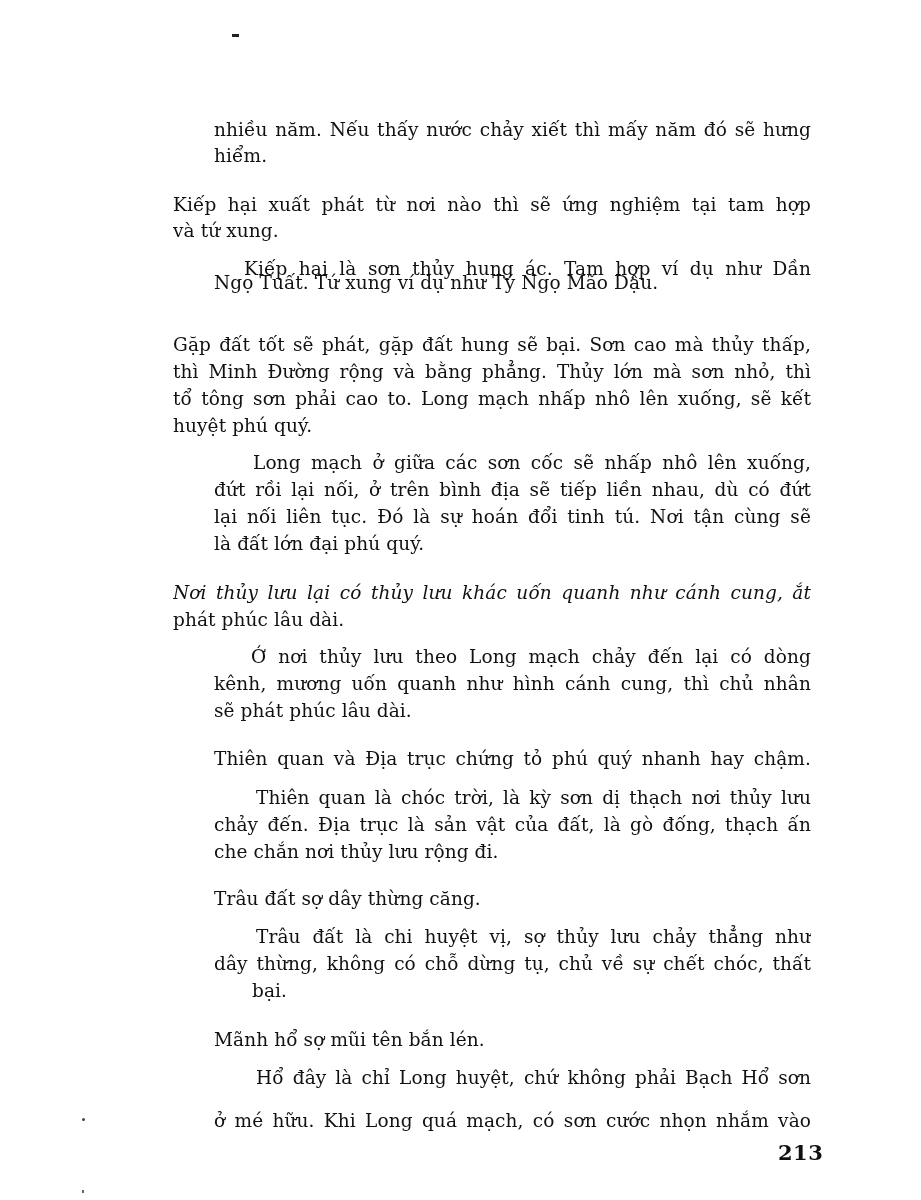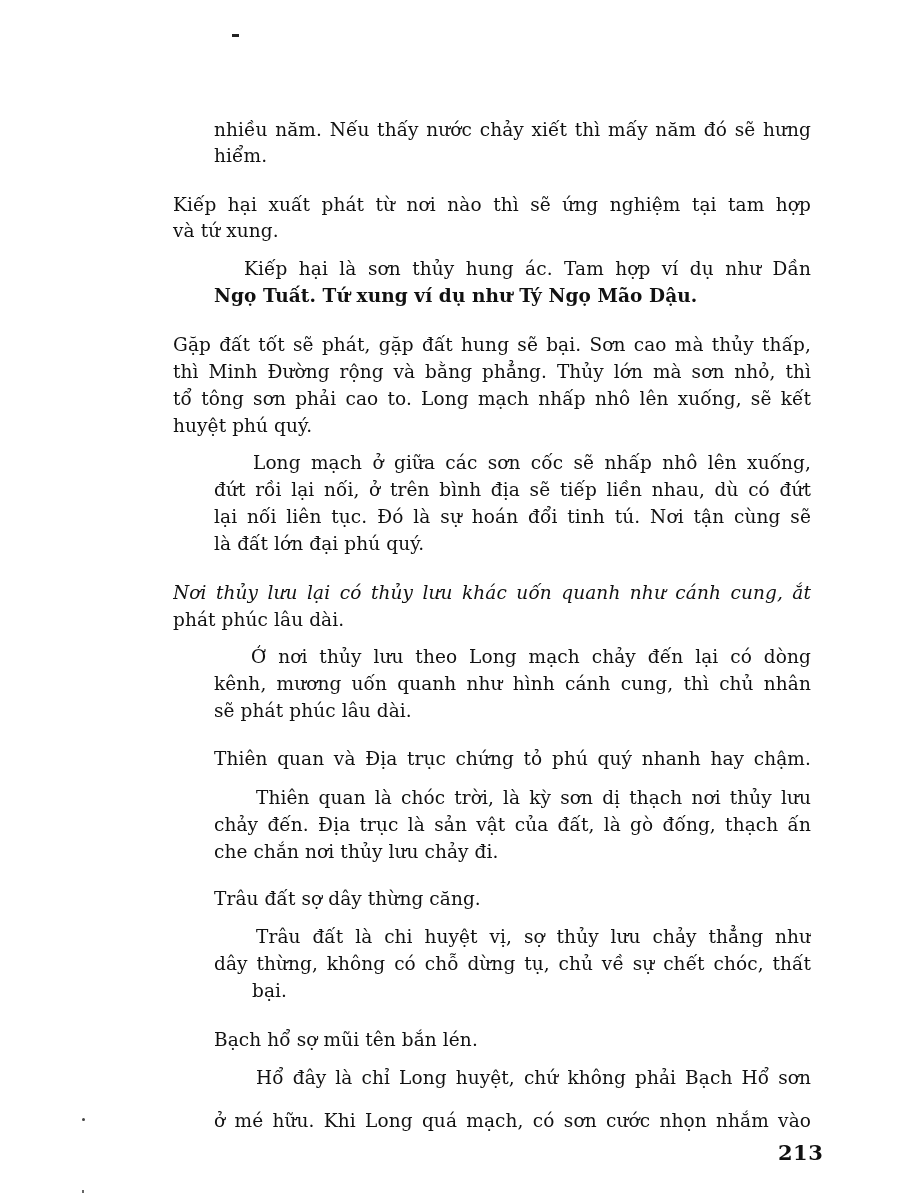--- a/index.html
+++ b/index.html
@@ -20,40 +20,40 @@
 <div class="page">
   <div class="mark"></div>
   <div class="dot1"></div>
   <div class="dot2"></div>
   <div id="text-lines">
       <div class="line just" style="left: 214px; top: 118px; width: 597px; white-space: normal; height: 24px; overflow: hidden;">nhiều năm. Nếu thấy nước chảy xiết thì mấy năm đó sẽ hưng</div>
       <div class="line" style="left: 214px; top: 144px;">hiểm.</div>
       <div class="line just" style="left: 173px; top: 193px; width: 638px; white-space: normal; height: 24px; overflow: hidden;">Kiếp hại xuất phát từ nơi nào thì sẽ ứng nghiệm tại tam hợp</div>
       <div class="line" style="left: 173px; top: 219px;">và tứ xung.</div>
       <div class="line just" style="left: 244px; top: 257px; width: 567px; white-space: normal; height: 24px; overflow: hidden;">Kiếp hại là sơn thủy hung ác. Tam hợp ví dụ như Dần</div>
-      <div class="line" style="left: 214px; top: 284px; font-weight: bold;">Ngọ Tuất. Tứ xung ví dụ như Tý Ngọ Mão Dậu.</div>
+      <div class="line" style="left: 214px; top: 271px;">Ngọ Tuất. Tứ xung ví dụ như Tý Ngọ Mão Dậu.</div>
       <div class="line just" style="left: 173px; top: 333px; width: 638px; white-space: normal; height: 24px; overflow: hidden;">Gặp đất tốt sẽ phát, gặp đất hung sẽ bại. Sơn cao mà thủy thấp,</div>
       <div class="line just" style="left: 173px; top: 360px; width: 638px; white-space: normal; height: 24px; overflow: hidden;">thì Minh Đường rộng và bằng phẳng. Thủy lớn mà sơn nhỏ, thì</div>
       <div class="line just" style="left: 173px; top: 387px; width: 638px; white-space: normal; height: 24px; overflow: hidden;">tổ tông sơn phải cao to. Long mạch nhấp nhô lên xuống, sẽ kết</div>
       <div class="line" style="left: 173px; top: 414px;">huyệt phú quý.</div>
       <div class="line just" style="left: 253px; top: 451px; width: 558px; white-space: normal; height: 24px; overflow: hidden;">Long mạch ở giữa các sơn cốc sẽ nhấp nhô lên xuống,</div>
       <div class="line just" style="left: 214px; top: 478px; width: 597px; white-space: normal; height: 24px; overflow: hidden;">đứt rồi lại nối, ở trên bình địa sẽ tiếp liền nhau, dù có đứt</div>
       <div class="line just" style="left: 214px; top: 505px; width: 597px; white-space: normal; height: 24px; overflow: hidden;">lại nối liên tục. Đó là sự hoán đổi tinh tú. Nơi tận cùng sẽ</div>
       <div class="line" style="left: 214px; top: 532px;">là đất lớn đại phú quý.</div>
       <div class="line just" style="left: 173px; top: 581px; width: 638px; white-space: normal; height: 24px; overflow: hidden; font-style: italic;">Nơi thủy lưu lại có thủy lưu khác uốn quanh như cánh cung, ắt</div>
       <div class="line" style="left: 173px; top: 608px;">phát phúc lâu dài.</div>
       <div class="line just" style="left: 251px; top: 645px; width: 560px; white-space: normal; height: 24px; overflow: hidden;">Ở nơi thủy lưu theo Long mạch chảy đến lại có dòng</div>
       <div class="line just" style="left: 214px; top: 672px; width: 597px; white-space: normal; height: 24px; overflow: hidden;">kênh, mương uốn quanh như hình cánh cung, thì chủ nhân</div>
       <div class="line" style="left: 214px; top: 699px;">sẽ phát phúc lâu dài.</div>
       <div class="line just" style="left: 214px; top: 747px; width: 597px; white-space: normal; height: 24px; overflow: hidden;">Thiên quan và Địa trục chứng tỏ phú quý nhanh hay chậm.</div>
       <div class="line just" style="left: 256px; top: 786px; width: 555px; white-space: normal; height: 24px; overflow: hidden;">Thiên quan là chóc trời, là kỳ sơn dị thạch nơi thủy lưu</div>
       <div class="line just" style="left: 214px; top: 813px; width: 597px; white-space: normal; height: 24px; overflow: hidden;">chảy đến. Địa trục là sản vật của đất, là gò đống, thạch ấn</div>
-      <div class="line" style="left: 214px; top: 840px;">che chắn nơi thủy lưu chảy đi.</div>
+      <div class="line" style="left: 214px; top: 840px;">che chắn nơi thủy lưu rộng đi.</div>
       <div class="line" style="left: 214px; top: 887px;">Trâu đất sợ dây thừng căng.</div>
       <div class="line just" style="left: 256px; top: 925px; width: 555px; white-space: normal; height: 24px; overflow: hidden;">Trâu đất là chi huyệt vị, sợ thủy lưu chảy thẳng như</div>
       <div class="line just" style="left: 214px; top: 952px; width: 597px; white-space: normal; height: 24px; overflow: hidden;">dây thừng, không có chỗ dừng tụ, chủ về sự chết chóc, thất</div>
       <div class="line" style="left: 214px; top: 979px; margin-left: 38px;">bại.</div>
-      <div class="line" style="left: 214px; top: 1028px;">Bạch hổ sợ mũi tên bắn lén.</div>
+      <div class="line" style="left: 214px; top: 1028px;">Mãnh hổ sợ mũi tên bắn lén.</div>
       <div class="line just" style="left: 256px; top: 1066px; width: 555px; white-space: normal; height: 24px; overflow: hidden;">Hổ đây là chỉ Long huyệt, chứ không phải Bạch Hổ sơn</div>
       <div class="line just" style="left: 214px; top: 1093px; width: 597px; white-space: normal; height: 24px; overflow: hidden; margin-top: 16px;">ở mé hữu. Khi Long quá mạch, có sơn cước nhọn nhắm vào</div>
     </div>
   <div class="pagenum">213</div>
 </div>
 
 </body></html>

